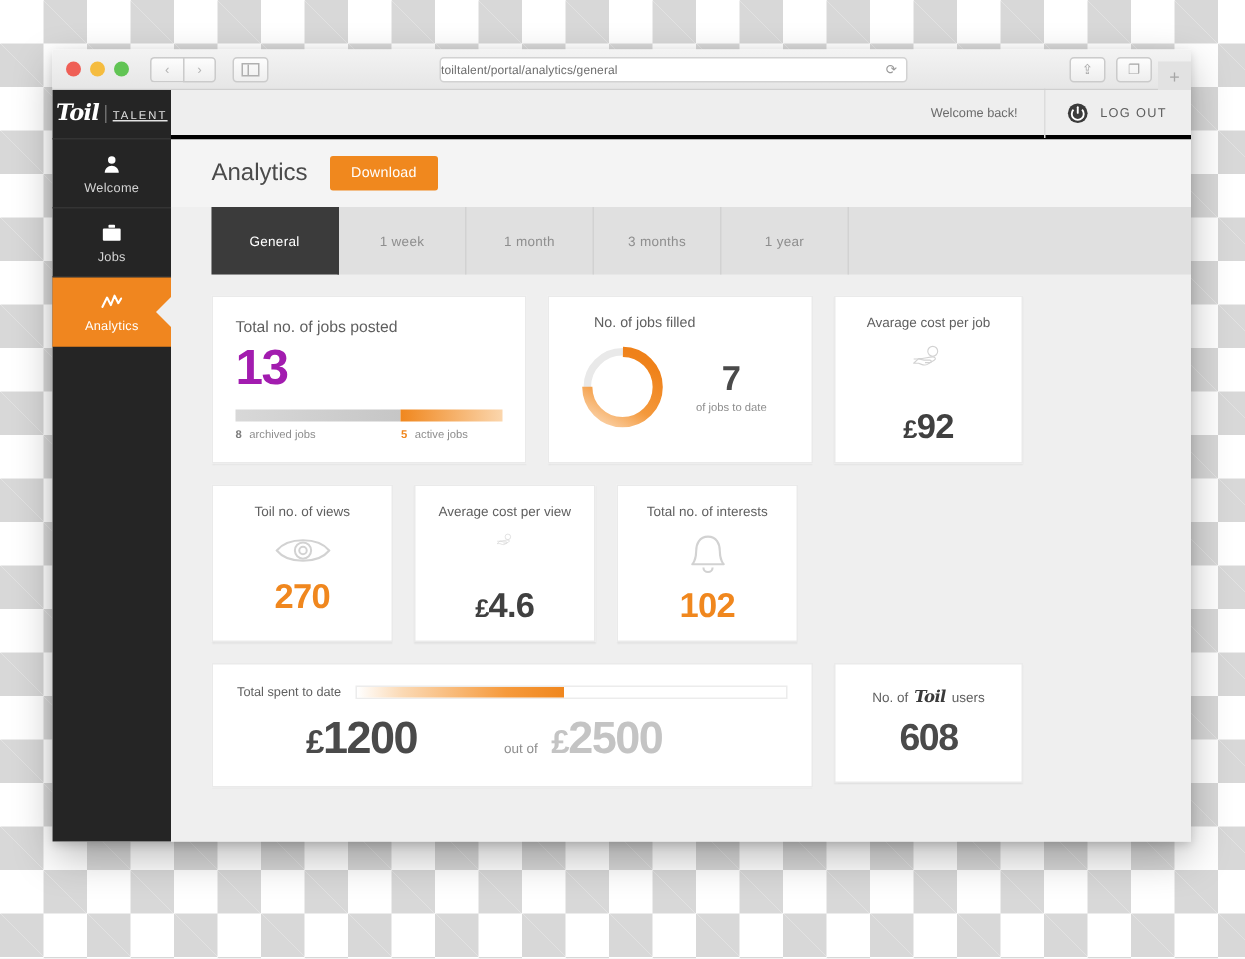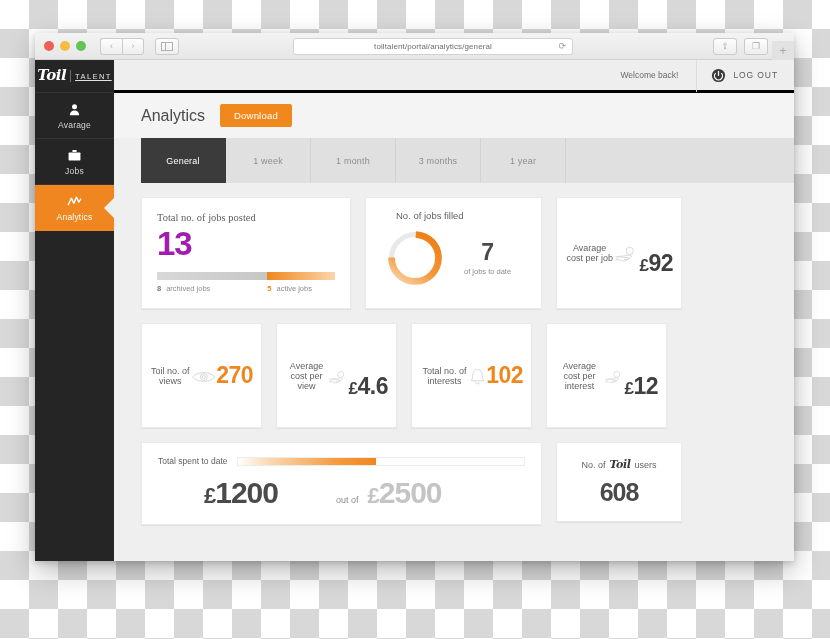--- a/index.html
+++ b/index.html
@@ -74,26 +74,26 @@
     border-radius: 3px;
     display: flex; align-items: center; justify-content: center;
   }
   .sbt-glyph { width: 12px; height: 9px; border: 1px solid #b0b0b0; position: relative; }
   .sbt-glyph::after { content:""; position:absolute; left:3px; top:0; bottom:0; width:1px; background:#b0b0b0; }
 
   .urlbar {
     position: absolute;
     left: 258px;
     top: 5px;
-    width: 280px;
+    width: 312px;
     height: 17px;
     background: #ffffff;
     border: 1px solid #d2d2d2;
     border-radius: 3px;
-    display: flex; align-items: center; justify-content: center;
+    display: flex; align-items: center; 
   }
   .url-text {
     font-size: 8px;
     color: #6d6d6d;
     letter-spacing: .1px;
   }
   .reload-icon {
     position: absolute; right: 6px; top: 3px;
     font-size: 9px; color: #9a9a9a; line-height: 1;
   }
@@ -242,21 +242,21 @@
   .row { display: flex; gap: 14px; margin-bottom: 14px; }
 
   .card {
     background: #ffffff;
     border: 1px solid #eaeaea;
     box-shadow: 0 1px 1px rgba(0,0,0,0.05);
   }
 
   
   .card-jobs { width: 210px; padding: 14px 15px 12px 15px; }
-  .card-jobs .card-title { font-size: 10.5px; color: #5f5f5f; margin-bottom: 2px; font-family: Liberation Serif, serif; }
+  .card-jobs .card-title { font-size: 10.5px; color: #5f5f5f; margin-bottom: 2px; }
   .big-number { font-size: 33px; color: #a21caf; font-weight: bold; letter-spacing: -1px; line-height: 1.15; }
   .splitbar { height: 8px; display: flex; margin-top: 9px; }
   .splitbar .seg-gray {
     background: linear-gradient(to right, #d8d8d8, #c6c6c6);
   }
   .splitbar .seg-orange {
     background: linear-gradient(to right, #f0871e, #fbd6ad);
   }
   .splitlabels { display: flex; margin-top: 4px; font-size: 7.5px; }
   .sl { display: flex; gap: 5px; }
@@ -271,21 +271,21 @@
   .card-filled .card-title { font-size: 9.5px; color: #5f5f5f; padding-left: 16px; }
   .donut-row { display: flex; align-items: center; margin-top: 6px; }
   .donut { width: 62px; height: 62px; flex: none; margin-left: 4px; }
   .donut-side { margin-left: 18px; text-align: center; }
   .donut-num { font-size: 23px; color: #4a4a4a; font-weight: bold; line-height: 1.1; }
   .donut-sub { font-size: 7.5px; color: #8d8d8d; margin-top: 1px; }
 
   
   .card-metric {
     padding: 12px 8px 12px 8px;
-    display: flex; flex-direction: row;
+    display: flex; flex-direction: column;
     align-items: center; justify-content: flex-start;
   }
   .card-metric .card-title { font-size: 9px; color: #5f5f5f; text-align: center; }
   .metric-ico { margin: 9px 0 7px 0; display: block; }
   .metric-val { font-size: 23px; font-weight: bold; letter-spacing: -.5px; line-height: 1; }
   .metric-val.dark   { color: #404040; margin-top: 21px; }
   .metric-val.orange { color: #f0871e; }
   .cur { font-size: 17px; }
 
   .card-cpj  { width: 126px; height: 112px; }
@@ -380,21 +380,21 @@
           <span class="logo-toil">Toil</span>
           <span class="logo-sep"></span>
           <span class="logo-talent">TALENT</span>
         </div>
 
         <div class="nav-item">
           <svg class="nav-ico" viewBox="0 0 24 24">
             <circle cx="12" cy="7.5" r="4" fill="#ffffff"></circle>
             <path d="M4.5 21c0-4.4 3.4-7.5 7.5-7.5s7.5 3.1 7.5 7.5z" fill="#ffffff"></path>
           </svg>
-          <span class="nav-label">Avarage</span>
+          <span class="nav-label">Welcome</span>
         </div>
 
         <div class="nav-item">
           <svg class="nav-ico" viewBox="0 0 24 24">
             <rect x="8.5" y="3" width="7" height="3.2" rx="1" fill="#ffffff"></rect>
             <rect x="2.5" y="7" width="19" height="13" rx="1.2" fill="#ffffff"></rect>
           </svg>
           <span class="nav-label">Jobs</span>
         </div>
 
@@ -517,31 +517,20 @@
 
             <div class="card card-metric card-r2">
               <div class="card-title">Total no. of interests</div>
               <svg class="metric-ico" width="28" height="30" viewBox="0 0 32 34">
                 <path d="M16 3 C9.5 3 7 8.5 7 14 C7 21 4 24 4 24 h24 c0 0 -3 -3 -3 -10 C25 8.5 22.5 3 16 3 z" fill="none" stroke="#d2d2d2" stroke-width="1.6" stroke-linejoin="round"></path>
                 <path d="M12.5 26.5 a3.5 3.5 0 0 0 7 0" fill="none" stroke="#d2d2d2" stroke-width="1.6"></path>
               </svg>
               <div class="metric-val orange">102</div>
             </div>
 
-            <div class="card card-metric card-r2">
-              <div class="card-title">Average cost per interest</div>
-              <svg class="metric-ico" width="42" height="30" viewBox="0 0 48 34">
-                <circle cx="30" cy="11" r="7" fill="none" stroke="#d2d2d2" stroke-width="1.6"></circle>
-                <path d="M3 22 h7 l8 1.5 h8 c2.6 0 2.6 3.6 0 3.6 h-7" fill="none" stroke="#d2d2d2" stroke-width="1.6" stroke-linejoin="round"></path>
-                <path d="M10 21.5 c8 0 14 -2.5 20 -2.5 c4 0 5 3 2 4.8 l-9 5.4 c-3 1.8 -6 1.6 -9 .4 l-4 -1.6 h-7 z" fill="none" stroke="#d2d2d2" stroke-width="1.6" stroke-linejoin="round"></path>
-              </svg>
-              <div class="metric-val dark">
-                <span class="cur">£</span><span>12</span>
-              </div>
-            </div>
           </div>
 
           <div class="row">
 
             <div class="card card-spent">
               <div class="spent-top">
                 <span class="spent-label">Total spent to date</span>
                 <div class="spent-track">
                   <div class="spent-fill" style="width:48%"></div>
                 </div>

